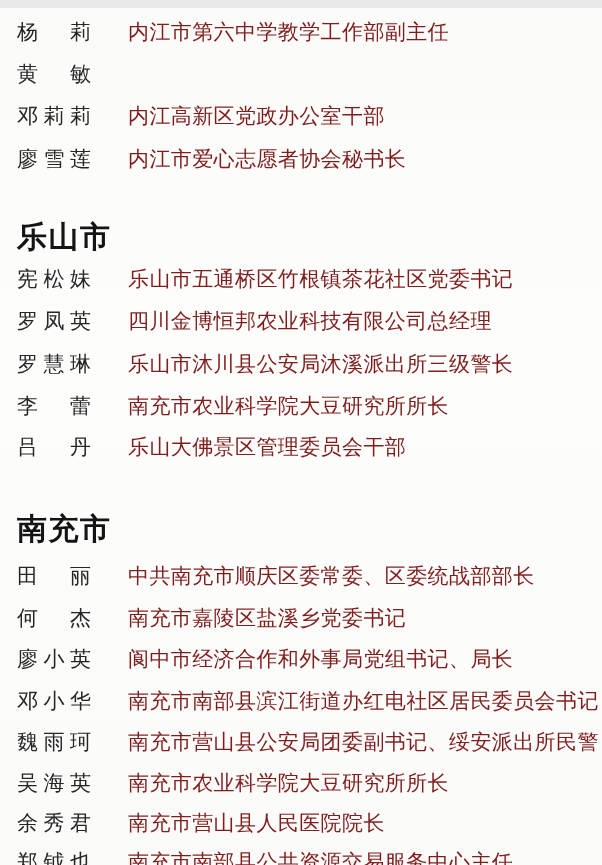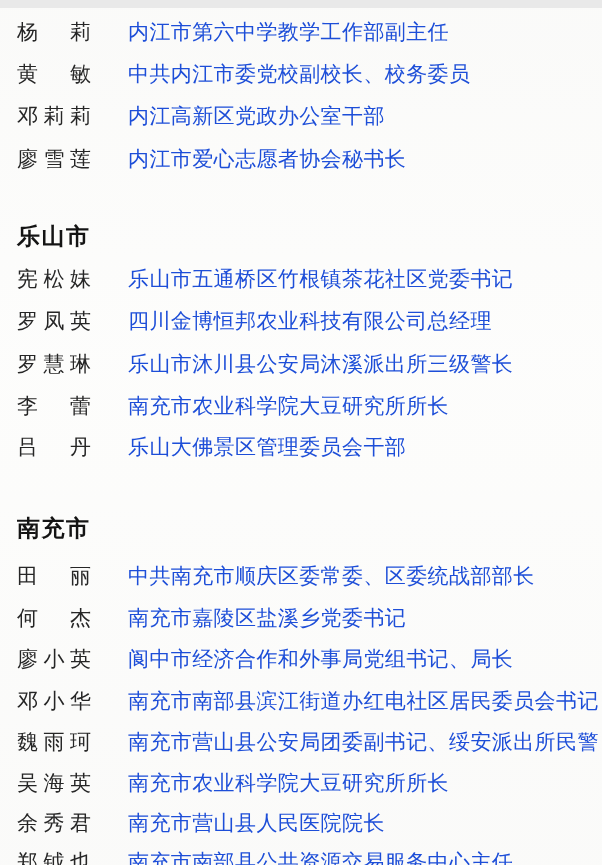--- a/index.html
+++ b/index.html
@@ -36,26 +36,26 @@
     text-align-last: justify;
     color: #262626;
   }
   .title {
     position: absolute;
     left: 128px;
     top: 0;
     font-size: 21px;
     line-height: 24px;
     letter-spacing: 0.4px;
-    color: #1d4ed8;
+    color: #7f1d1d;
   }
   .city-header {
     position: absolute;
     left: 17px;
-    font-size: 23px;
+    font-size: 30px;
     line-height: 26px;
     font-weight: bold;
     letter-spacing: 1.5px;
     color: #141414;
   }
   
   .scan-tint {
     position: absolute;
     inset: 0;
     pointer-events: none;
@@ -67,21 +67,20 @@
 
 <div class="page">
   <div class="scan-tint"></div>
 
   <div class="row" style="top:12px">
     <span class="name">杨　莉</span>
     <span class="title">内江市第六中学教学工作部副主任</span>
   </div>
   <div class="row" style="top:54px">
     <span class="name">黄　敏</span>
-    <span class="title">中共内江市委党校副校长、校务委员</span>
   </div>
   <div class="row" style="top:96px">
     <span class="name">邓莉莉</span>
     <span class="title">内江高新区党政办公室干部</span>
   </div>
   <div class="row" style="top:139px">
     <span class="name">廖雪莲</span>
     <span class="title">内江市爱心志愿者协会秘书长</span>
   </div>
 

